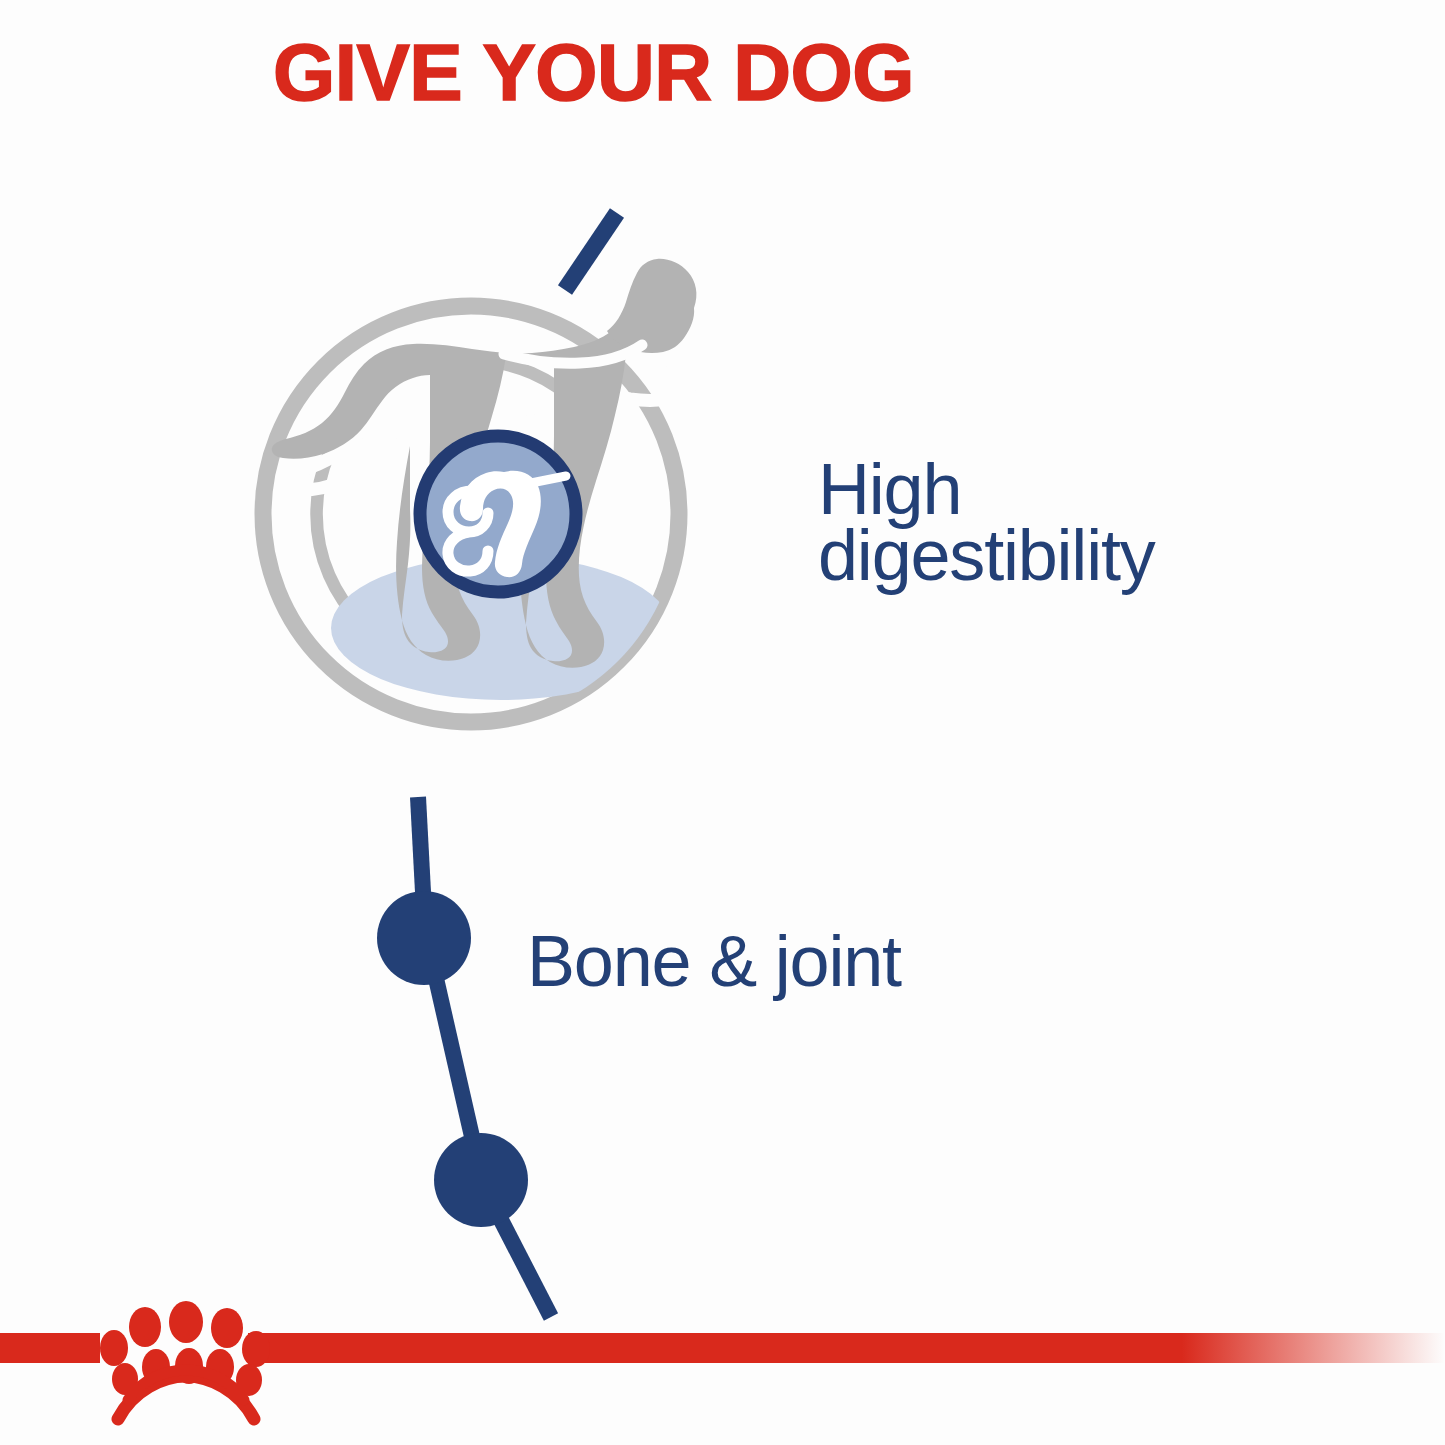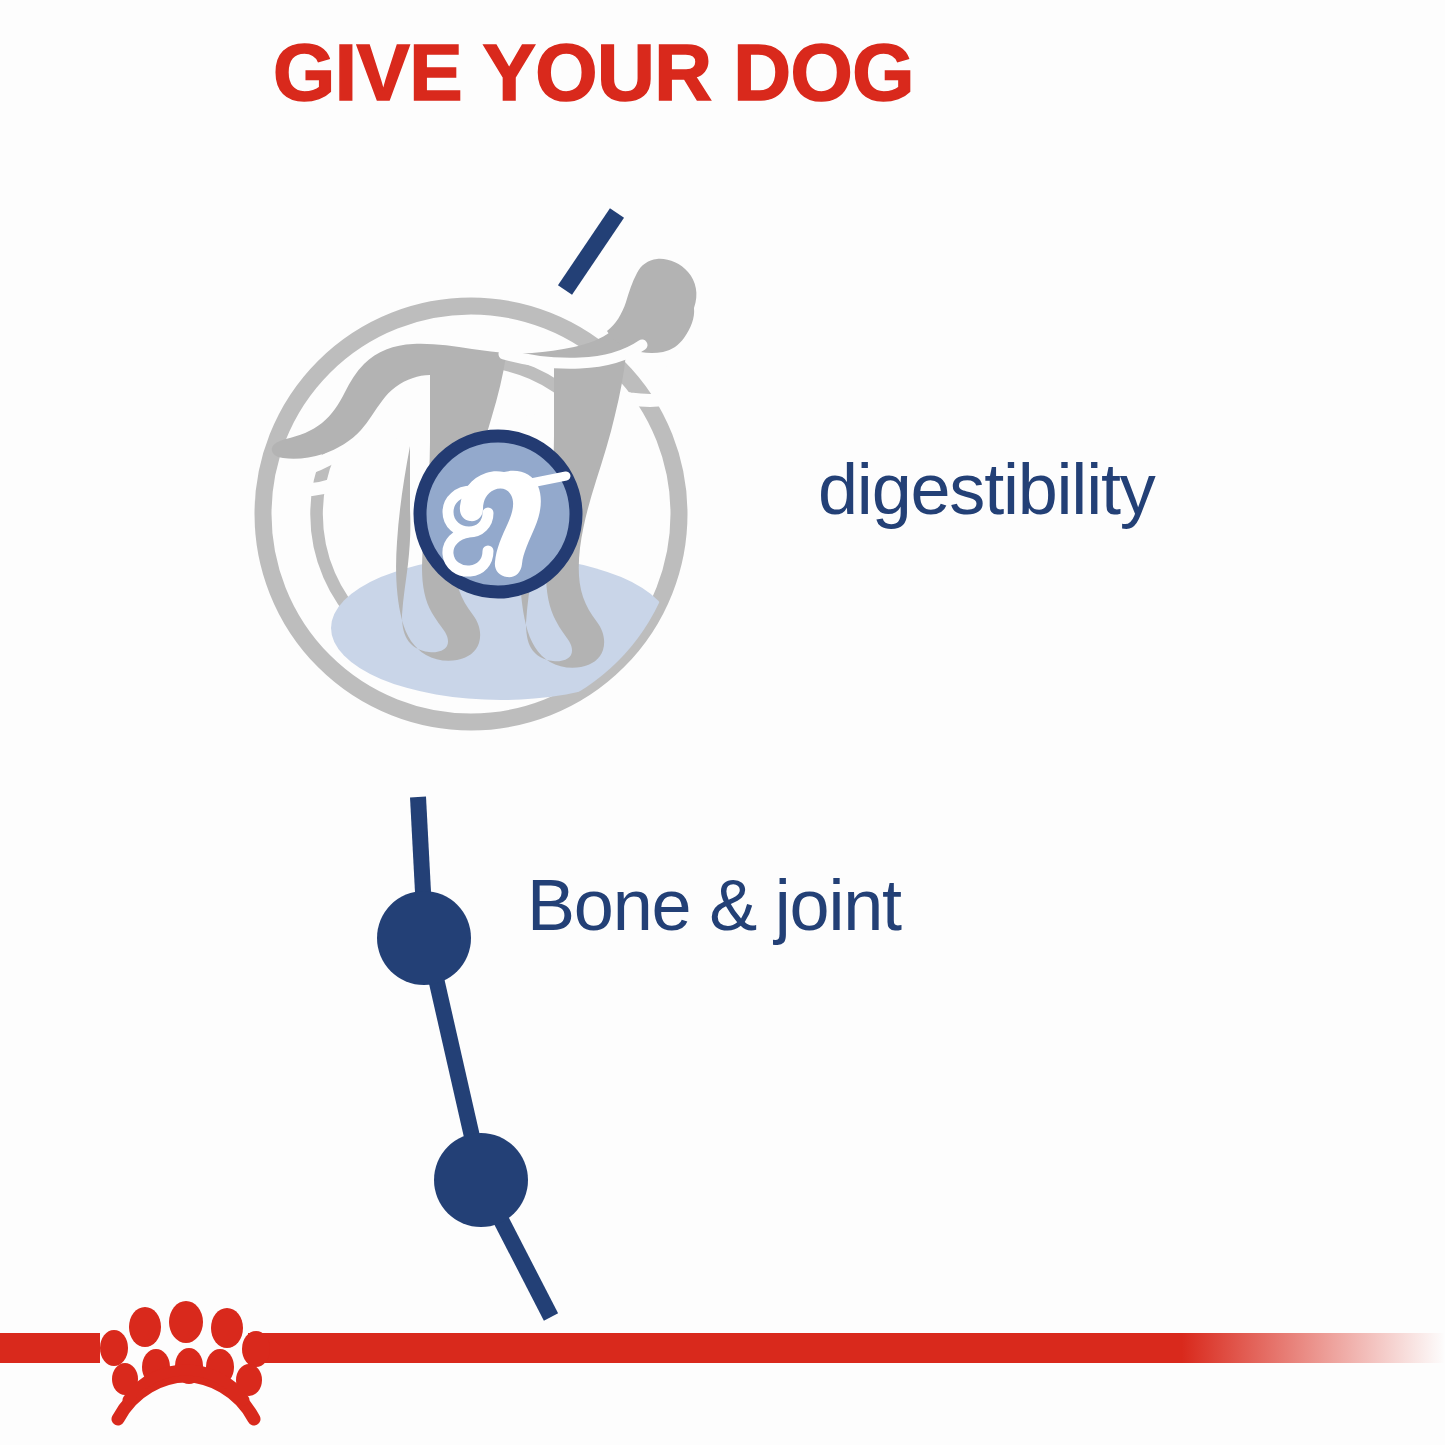--- a/index.html
+++ b/index.html
@@ -56,21 +56,21 @@
     color: #234076;
     font-family: "Liberation Sans", sans-serif;
     font-weight: normal;
     font-size: 72px;
     line-height: 0.92;
     letter-spacing: -1.2px;
   }
   .feature-label .fl-line { display: block; white-space: nowrap; }
 
   #label-digestibility { left: 818px; top: 456px; }
-  #label-bone          { left: 527px; top: 872px; }
+  #label-bone          { left: 527px; top: 928px; }
   #label-omega         { left: 597px; top: 1118px; }
 
   
   .connectors {
     position: absolute;
     left: 0;
     top: 0;
     width: 1445px;
     height: 1445px;
     pointer-events: none;
@@ -264,20 +264,21 @@
                  C 220 338 211 347 212 358
                  C 213 369 223 376 234 375
                  C 245 374 252 366 252 355"></path>
 
         <path fill="none" stroke="#FFFFFF" stroke-width="9" stroke-linecap="round" d="M 290 288 L 330 280"></path>
       </g>
     </svg>
   </div>
 
   <div class="feature-label" id="label-digestibility">
+    <span class="fl-line">High</span>
     <span class="fl-line">digestibility</span>
   </div>
 
   <div class="feature-label" id="label-bone">
     <span class="fl-line">Bone &amp; joint</span>
   </div>
 
 
   <div class="footer">
     <svg width="1445" height="145" viewBox="0 0 1445 145" xmlns="http://www.w3.org/2000/svg">

